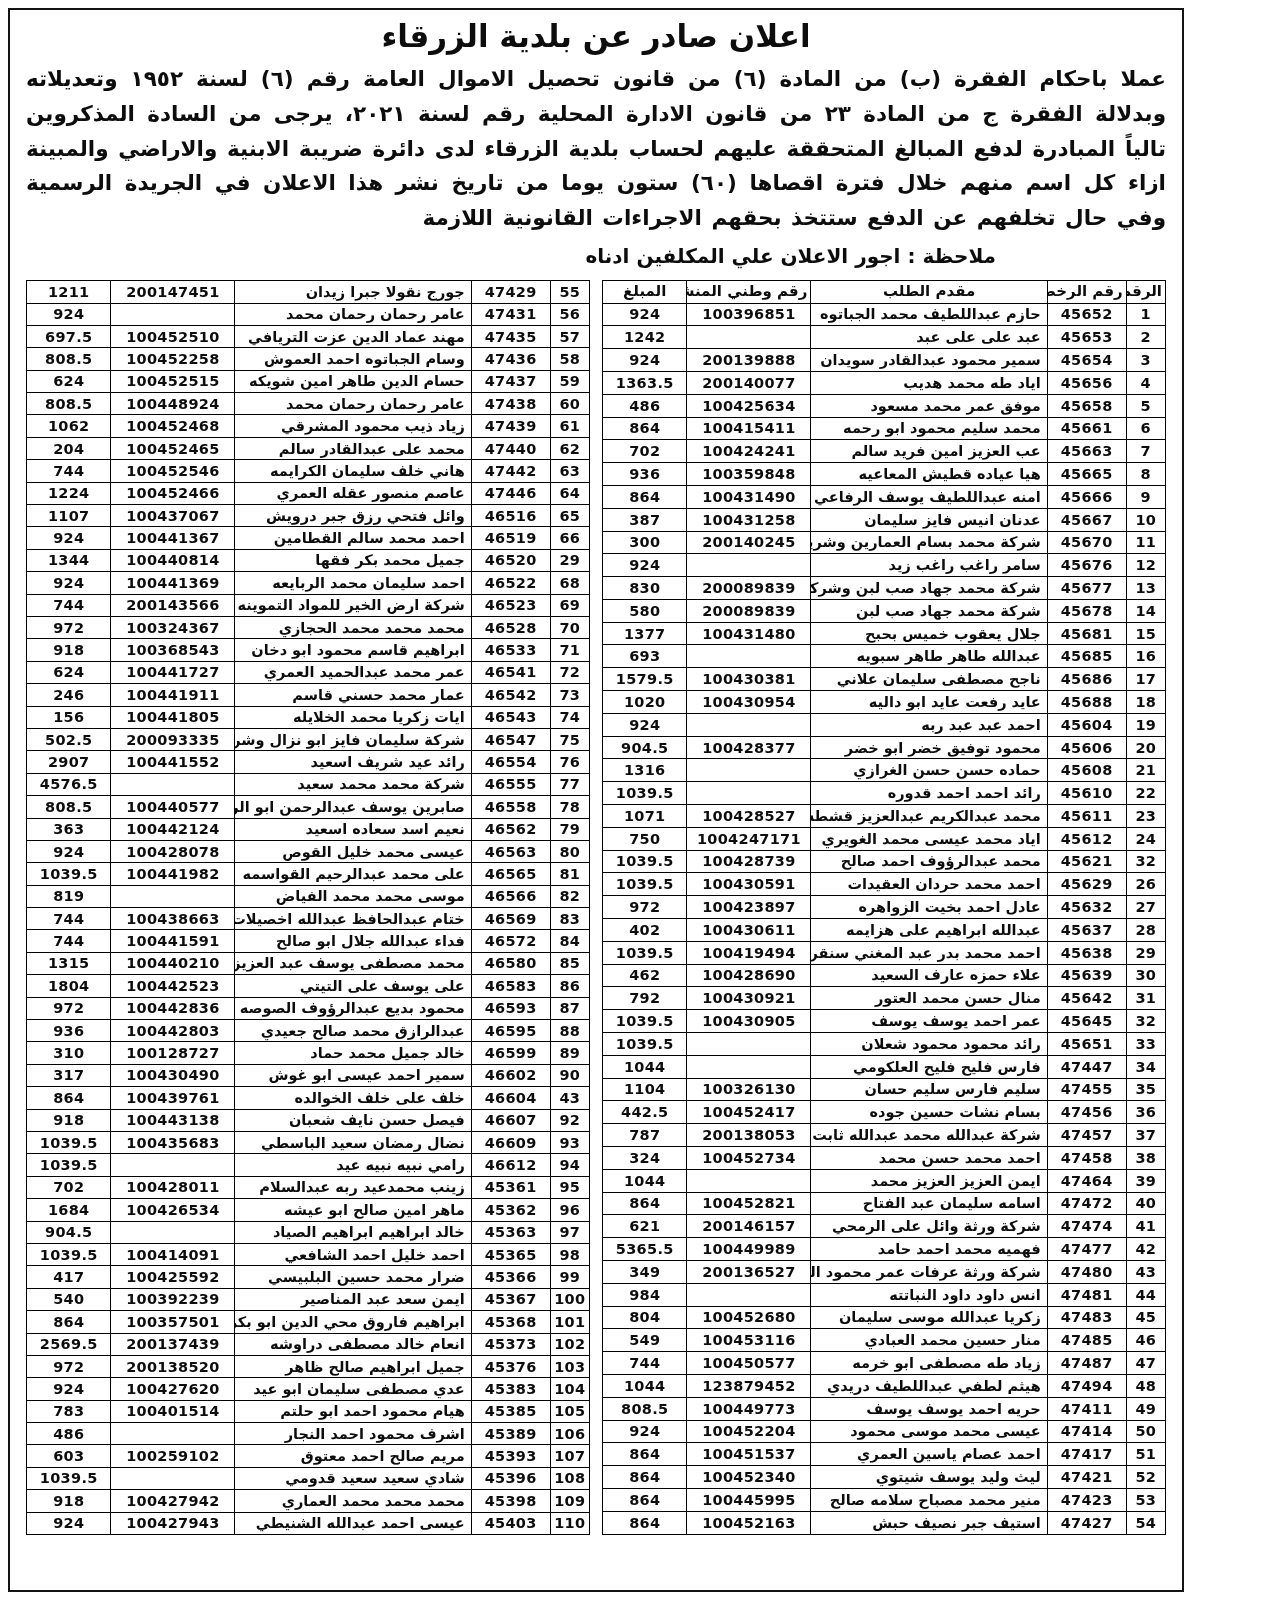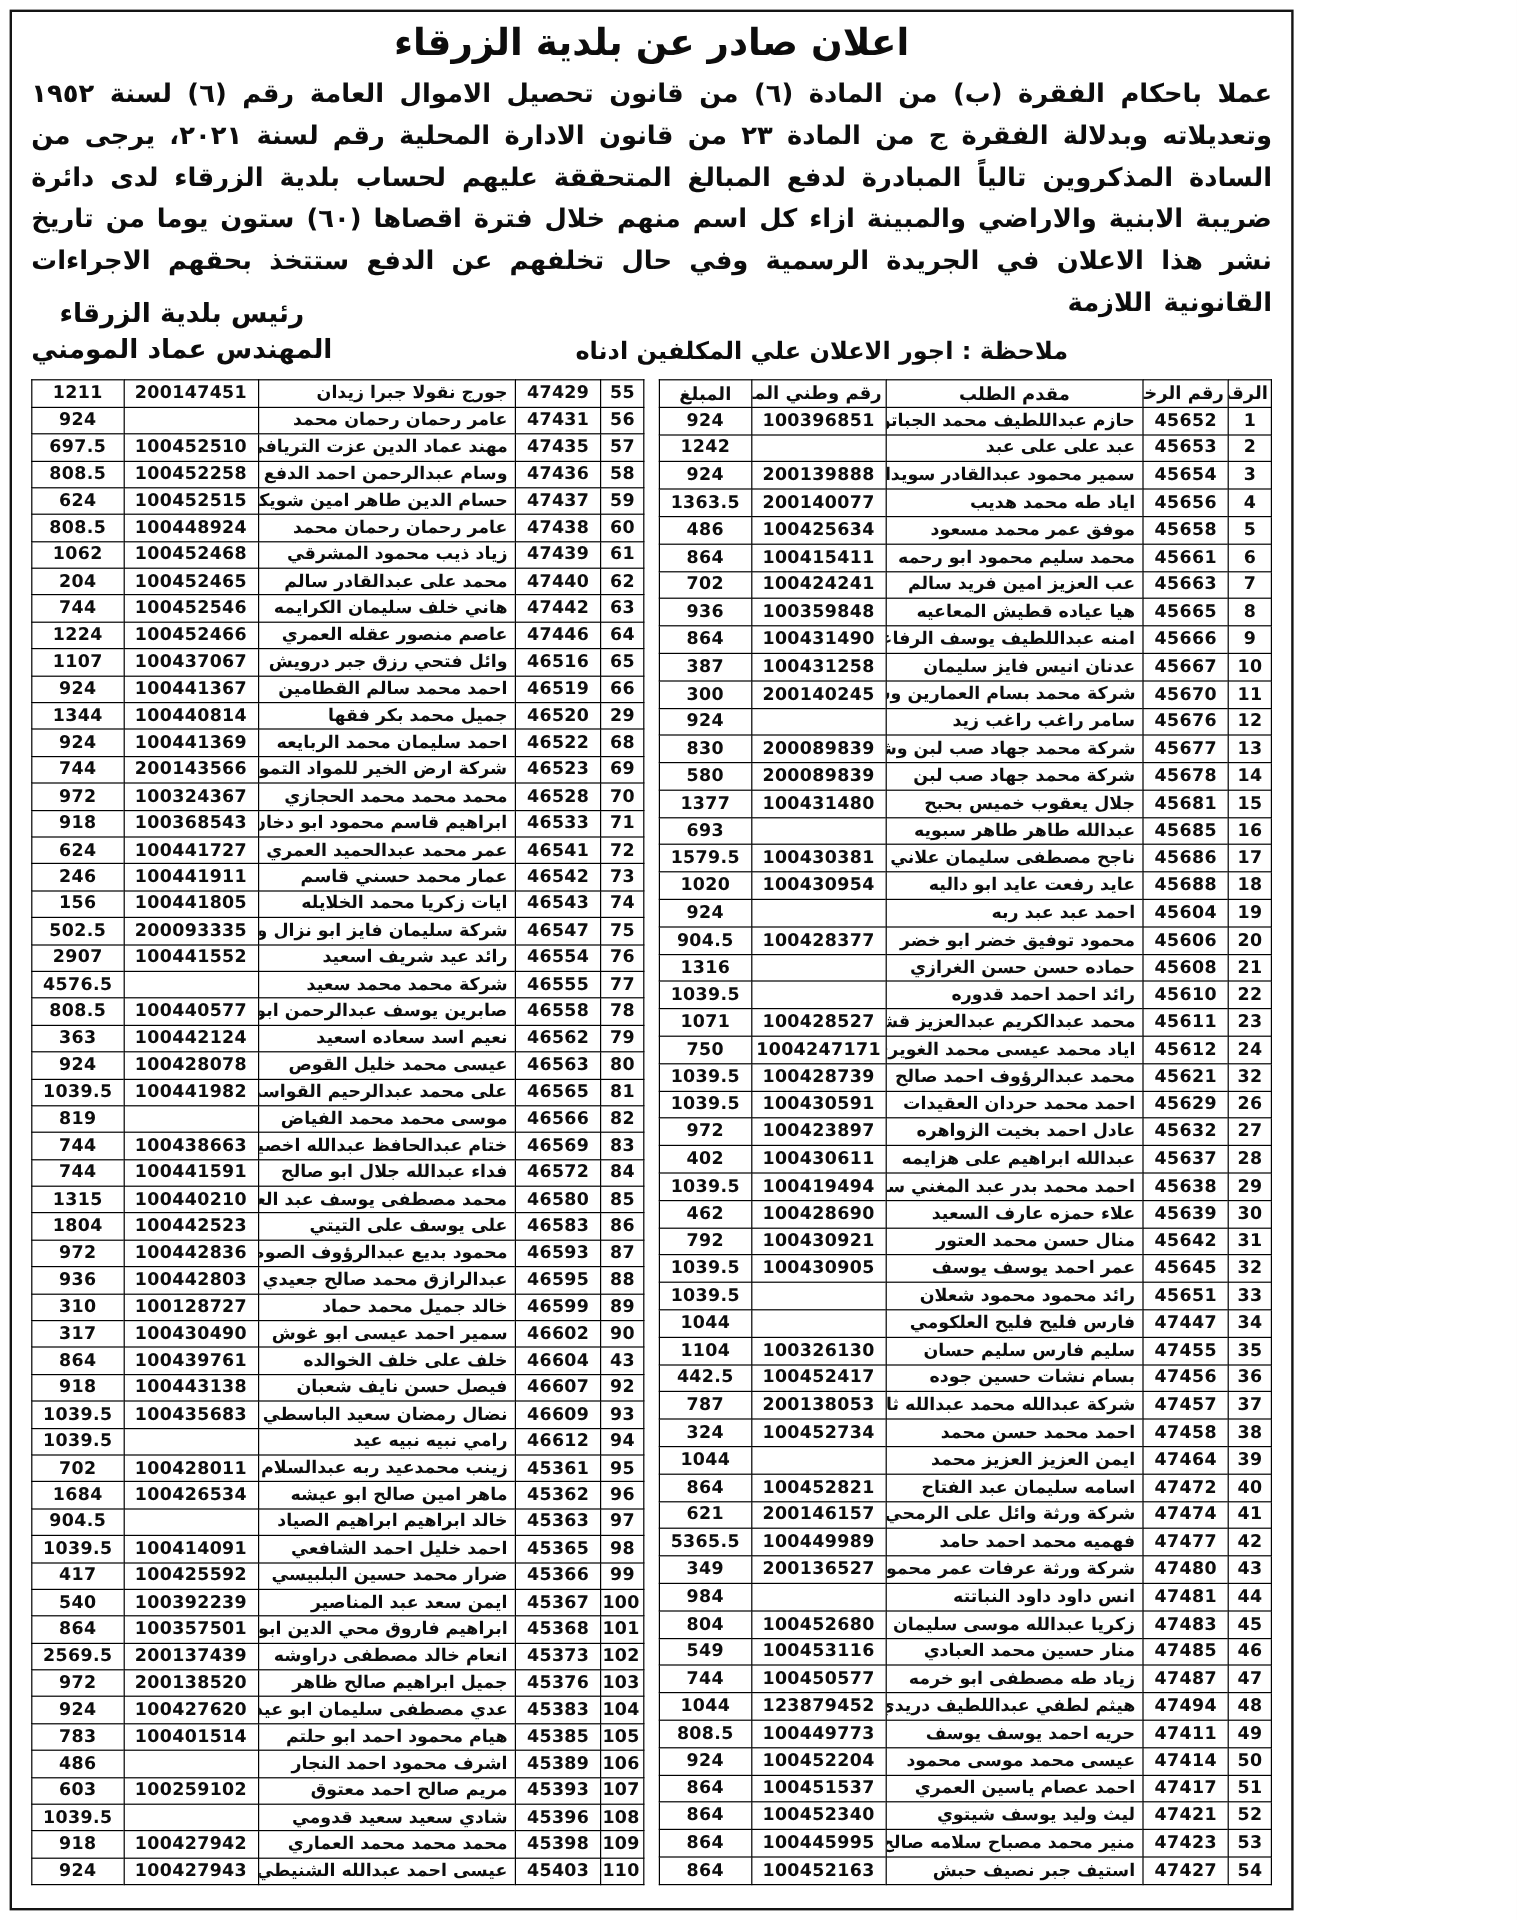--- a/index.html
+++ b/index.html
@@ -6,21 +6,21 @@
   html, body { background: #f4f2ee; }
   body {
     width: 1264px; height: 1600px;
     font-family: "DejaVu Sans", sans-serif;
     direction: rtl;
     background: #ffffff;
     position: relative;
   }
   .page {
     position: absolute; left: 8px; top: 8px;
-    width: 1070px; height: 1584px;
+    width: 1176px; height: 1584px;
     border: 2px solid #141414;
     padding: 8px 16px 6px 16px;
     background: #fff;
     color: #0d0d0d;
   }
   .title {
     text-align: center;
     font-size: 31px;
     font-weight: 800;
     margin: 0 0 8px 0;
@@ -86,24 +86,20 @@
 <body>
 
 <div class="page">
 
   <h1 class="title">اعلان صادر عن بلدية الزرقاء</h1>
 
   <p class="body-text">عملا باحكام الفقرة (ب) من المادة (٦) من قانون تحصيل الاموال العامة رقم (٦) لسنة ١٩٥٢ وتعديلاته وبدلالة الفقرة ج من المادة ٢٣ من قانون الادارة المحلية رقم لسنة ٢٠٢١، يرجى من السادة المذكروين تالياً المبادرة لدفع المبالغ المتحققة عليهم لحساب بلدية الزرقاء لدى دائرة ضريبة الابنية والاراضي والمبينة ازاء كل اسم منهم خلال فترة اقصاها (٦٠) ستون يوما من تاريخ نشر هذا الاعلان في الجريدة الرسمية وفي حال تخلفهم عن الدفع ستتخذ بحقهم الاجراءات القانونية اللازمة</p>
 
   <div class="subheader">
     <div class="note">ملاحظة : اجور الاعلان علي المكلفين ادناه</div>
-    <div class="signature">
-      <div>رئيس بلدية الزرقاء</div>
-      <div>المهندس عماد المومني</div>
-    </div>
   </div>
 
   <div class="tables">
 
     <table>
       <colgroup>
         <col class="c0">
           <col class="c1">
           <col class="c2">
           <col class="c3">
@@ -526,21 +522,21 @@
           <tr>
             <td class="num-cell">57</td>
             <td class="num-cell">47435</td>
             <td class="name-cell">مهند عماد الدين عزت التريافي</td>
             <td class="num-cell">100452510</td>
             <td class="num-cell">697.5</td>
           </tr>
           <tr>
             <td class="num-cell">58</td>
             <td class="num-cell">47436</td>
-            <td class="name-cell">وسام عبدالرحمن احمد الدفع</td>
+            <td class="name-cell">وسام الجباتوه احمد العموش</td>
             <td class="num-cell">100452258</td>
             <td class="num-cell">808.5</td>
           </tr>
           <tr>
             <td class="num-cell">59</td>
             <td class="num-cell">47437</td>
             <td class="name-cell">حسام الدين طاهر امين شويكه</td>
             <td class="num-cell">100452515</td>
             <td class="num-cell">624</td>
           </tr>

